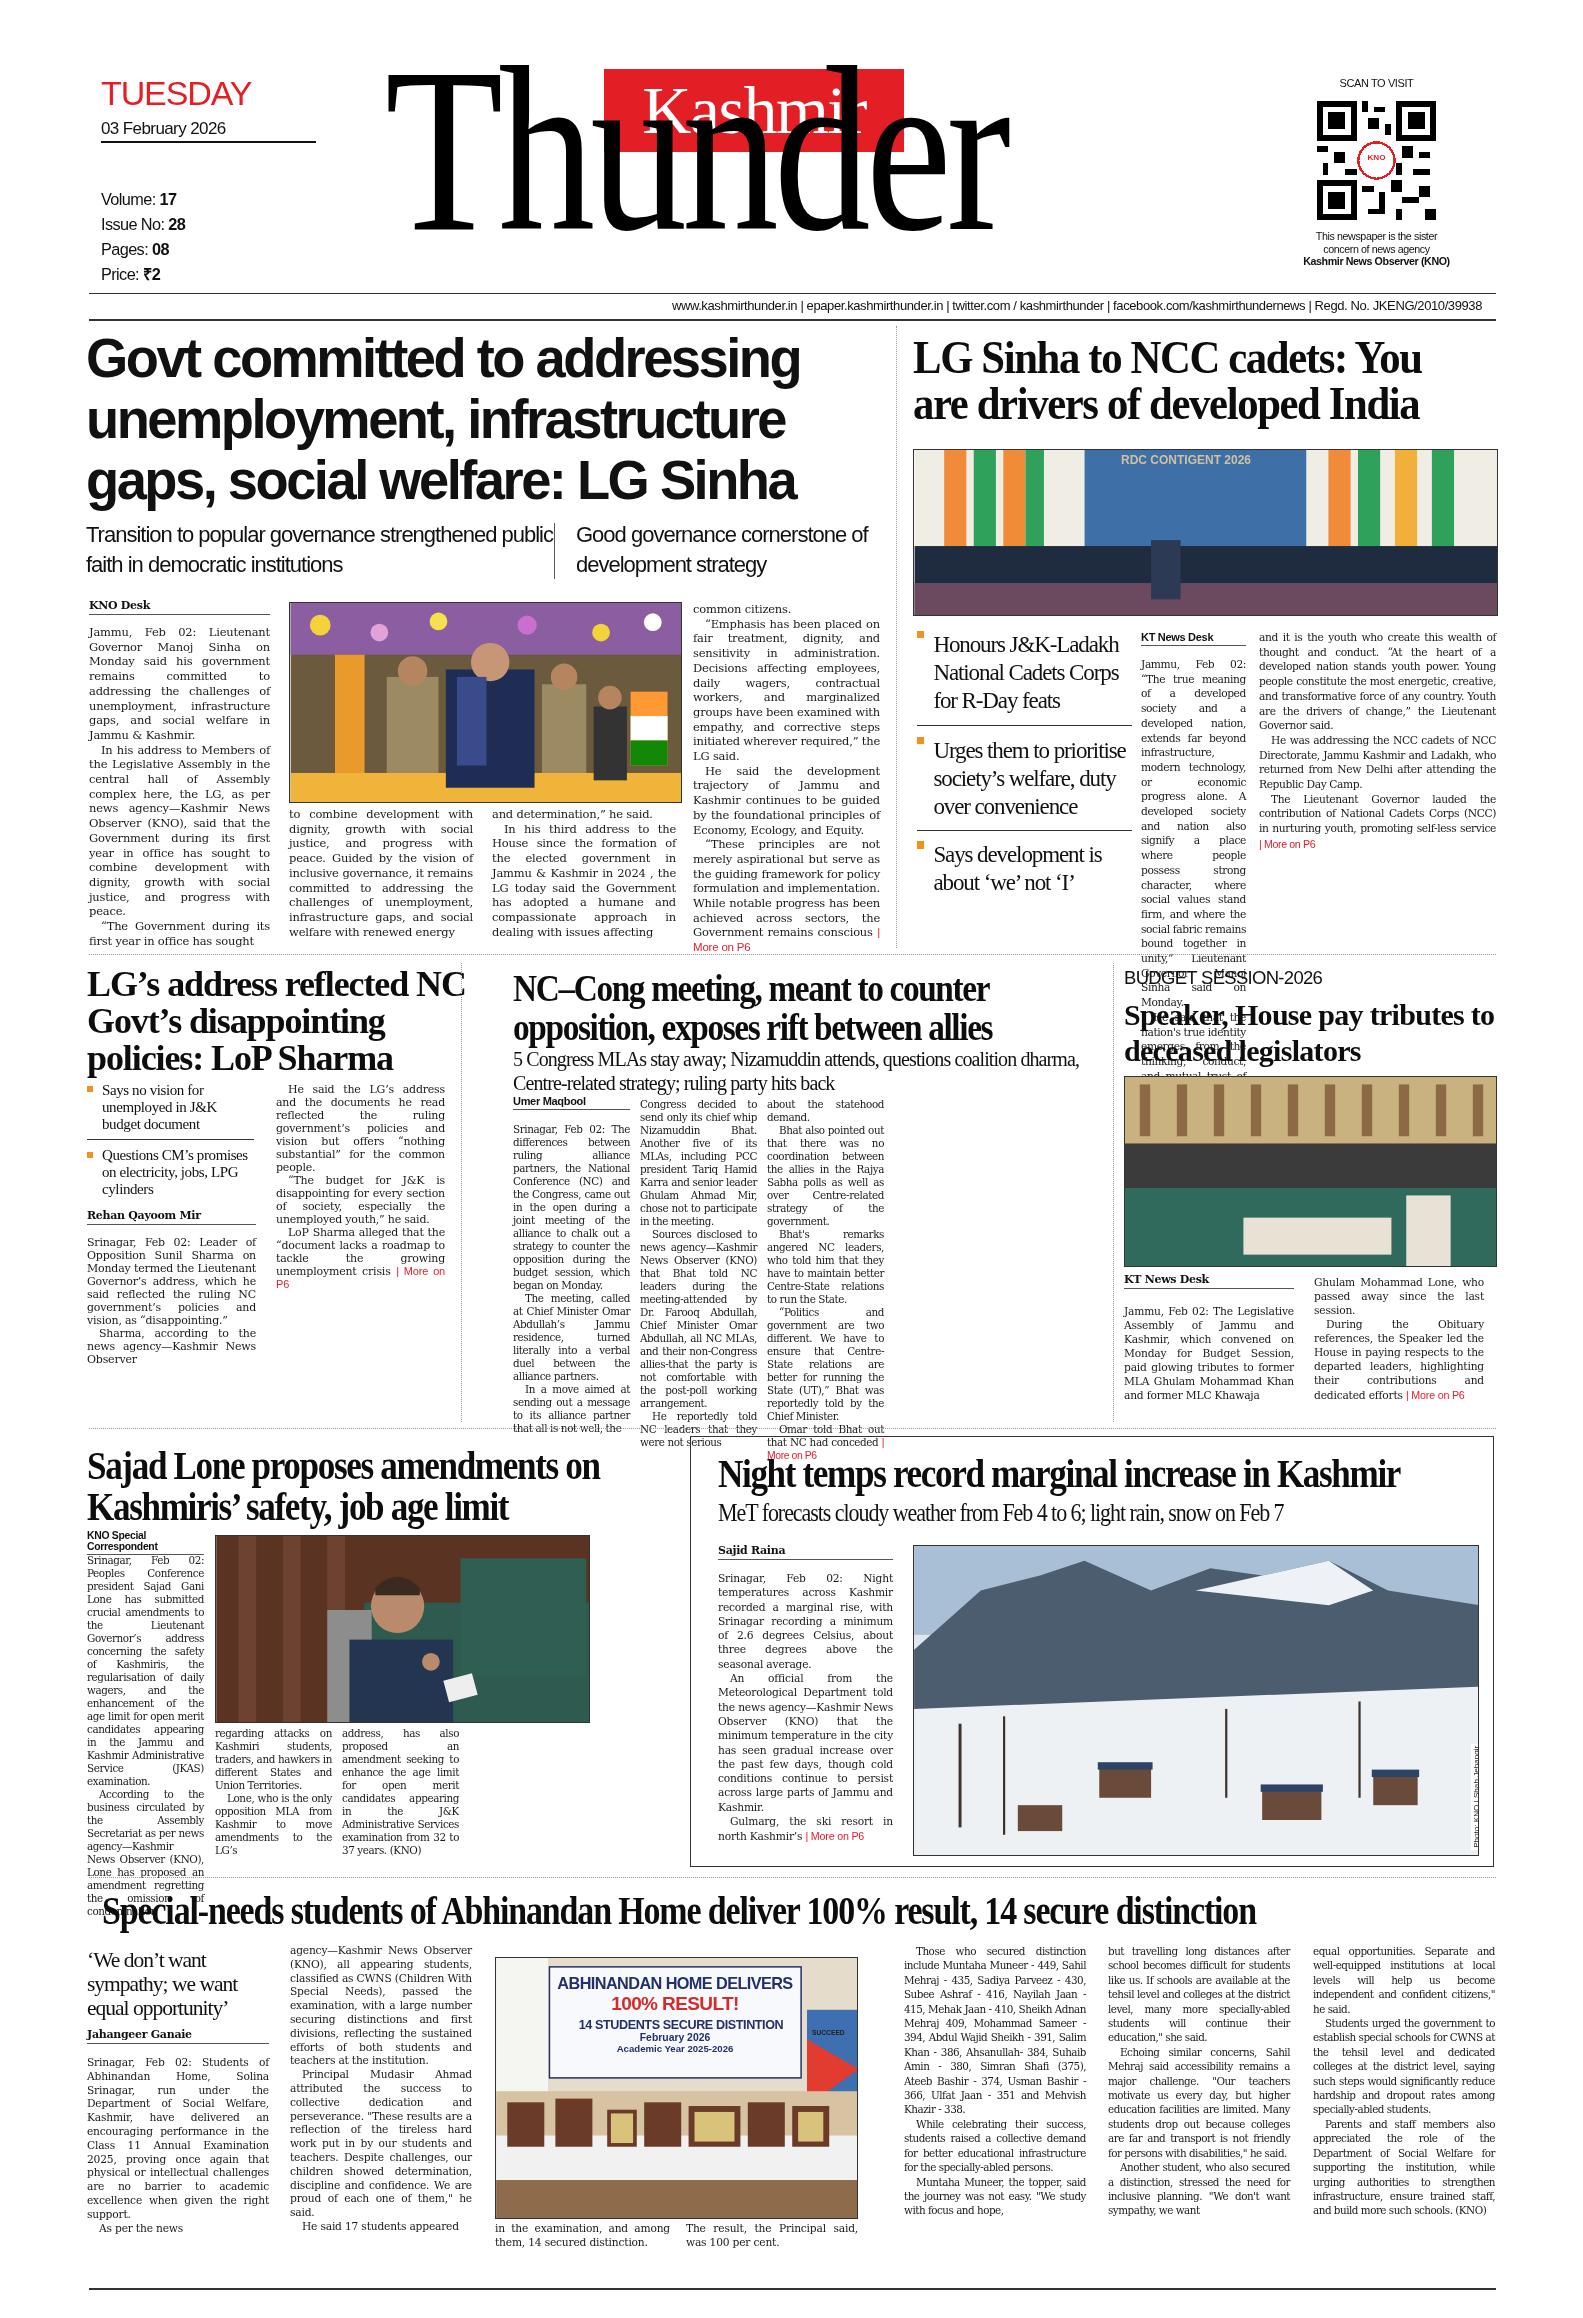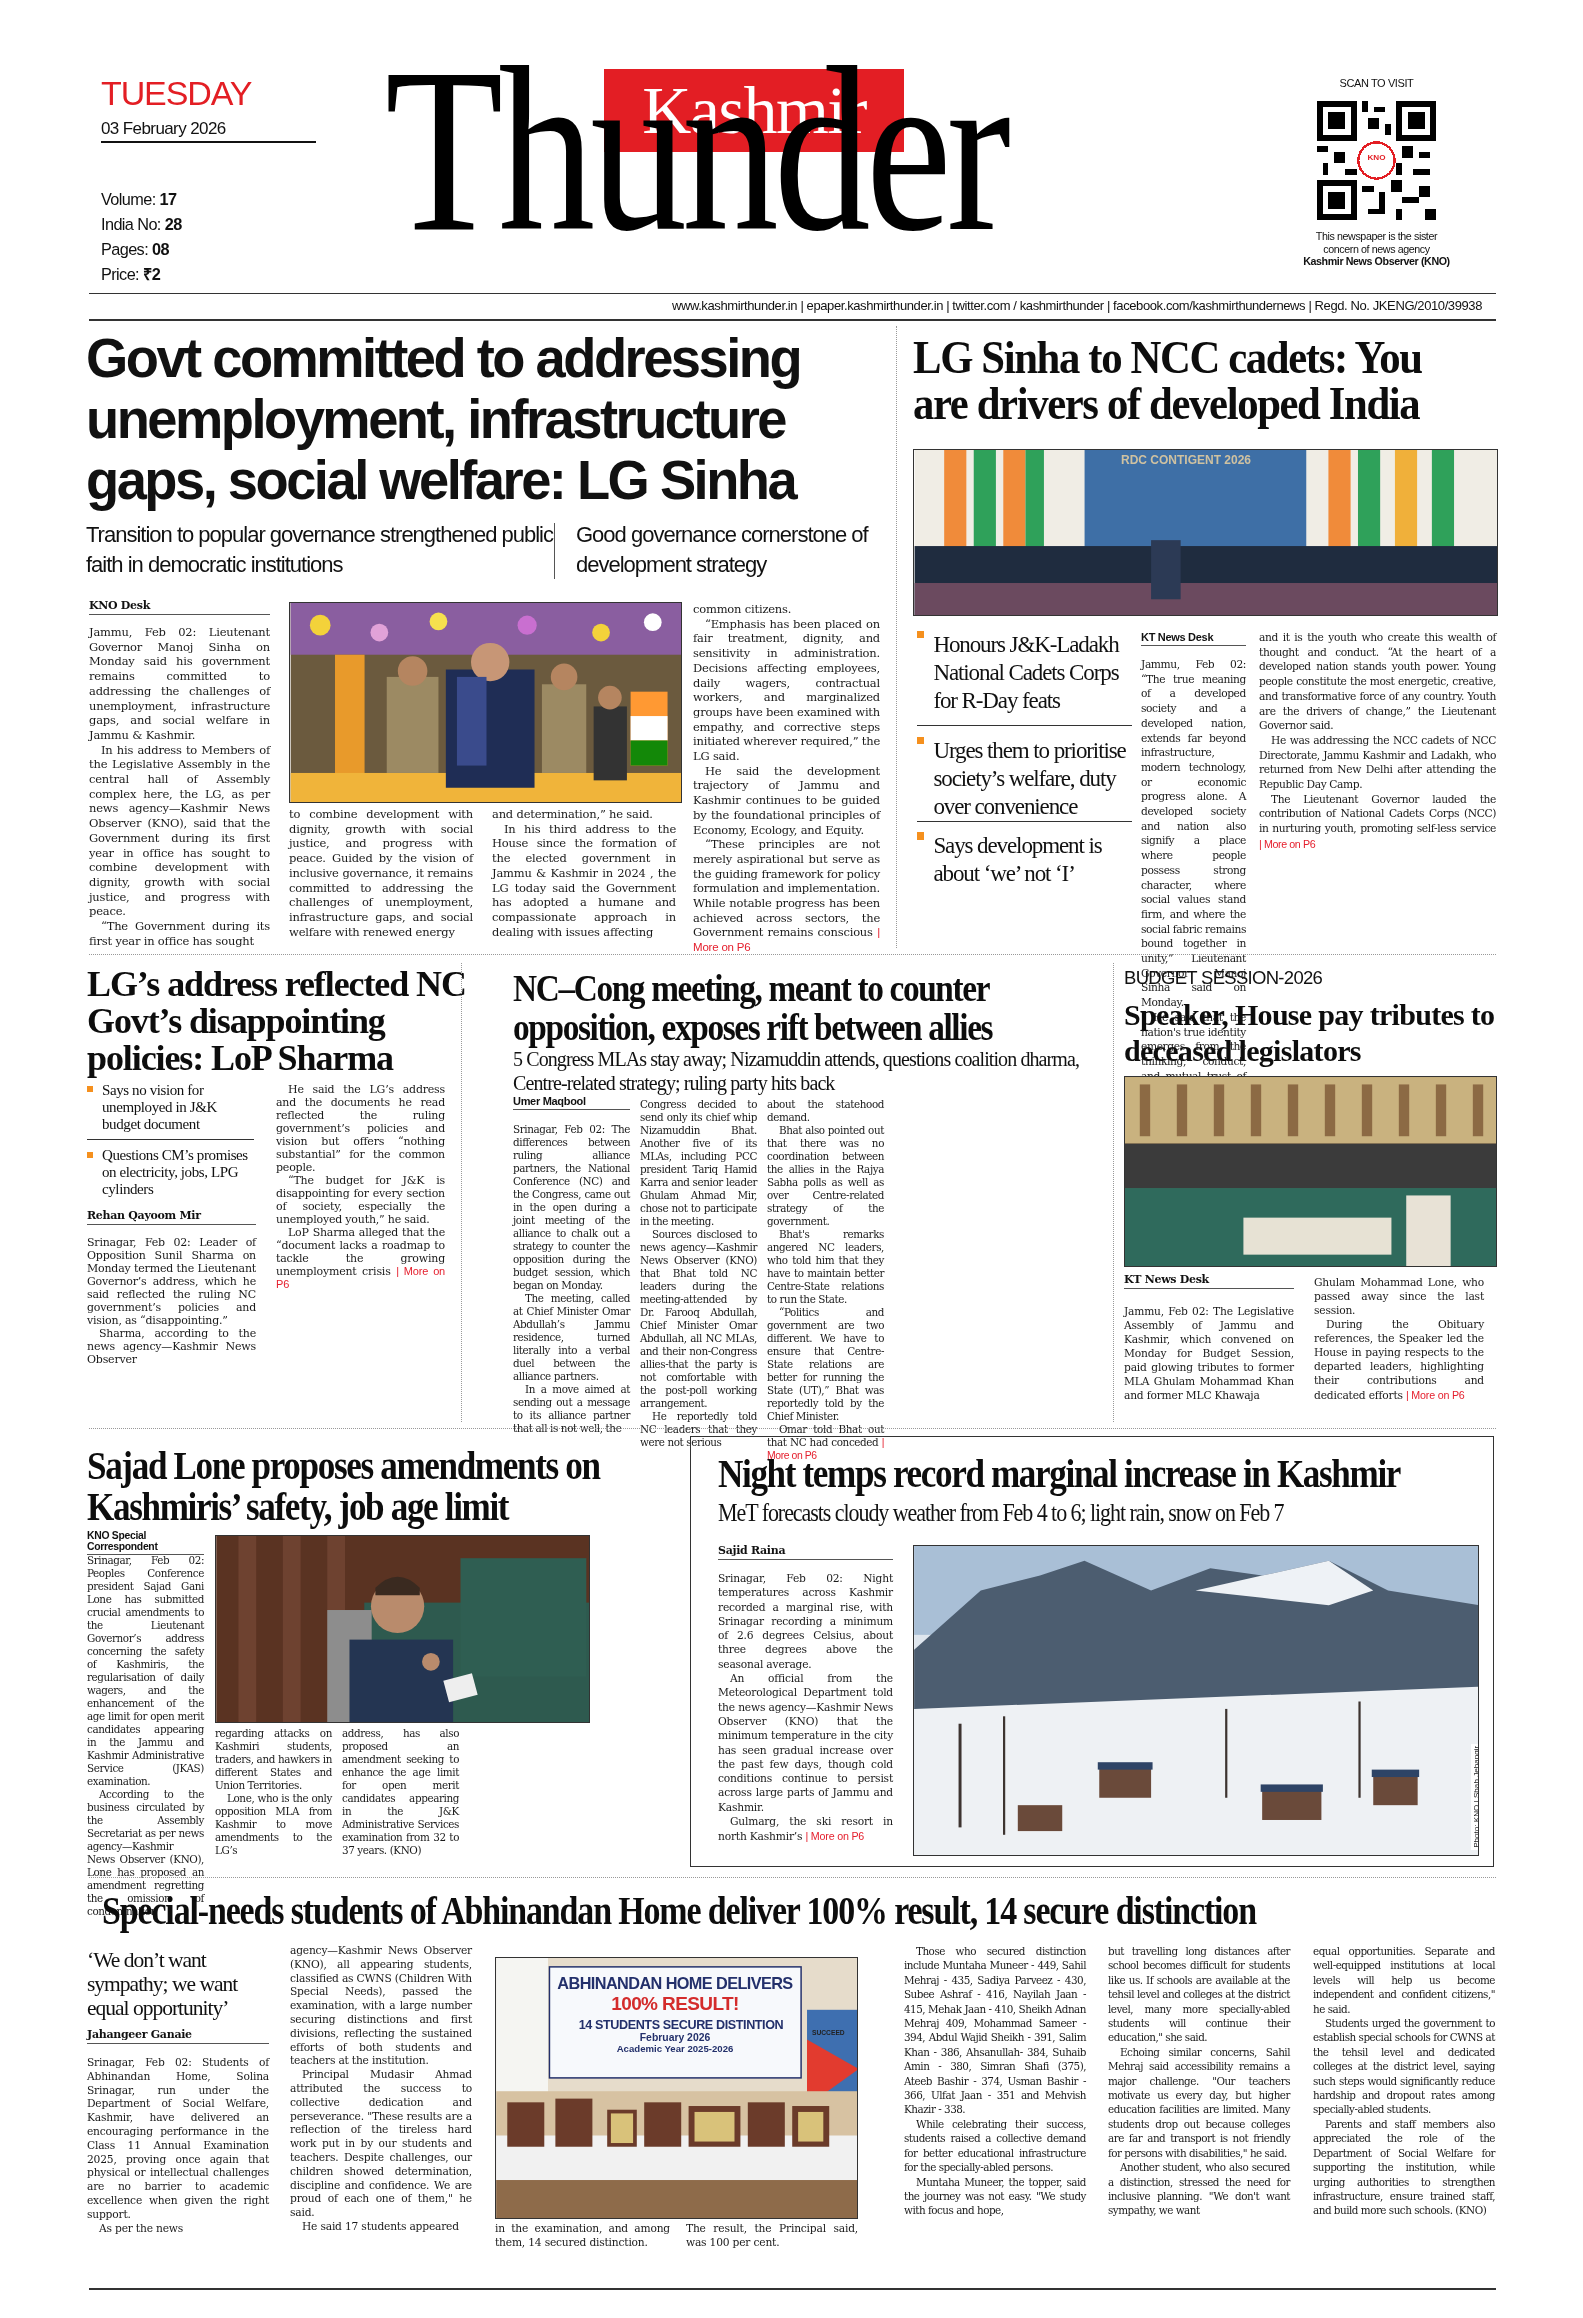--- a/index.html
+++ b/index.html
@@ -32,21 +32,21 @@
 </head>
 <body>
 
 <div>
   <div class="abs sans" style="left:101px;top:74px;font-size:34px;font-weight:normal;color:#e31e24;letter-spacing:-1.1px;">TUESDAY</div>
   <div class="abs sans" style="left:101px;top:119px;font-size:17px;letter-spacing:-0.6px;">03 February 2026</div>
   <div class="abs" style="left:101px;top:141px;width:215px;border-top:2.2px solid #111;"></div>
 
   <div class="abs sans" style="left:101px;top:187px;font-size:16.3px;line-height:25px;letter-spacing:-0.6px;">
     <div><span>Volume:</span> <b>17</b></div>
-    <div><span>India No:</span> <b>28</b></div>
+    <div><span>Issue No:</span> <b>28</b></div>
     <div><span>Pages:</span> <b>08</b></div>
     <div><span>Price:</span> <b>₹2</b></div>
   </div>
 
   <div class="abs" style="left:385px;top:65px;width:800px;height:215px;">
     <div class="abs serif" style="left:219px;top:4.4px;width:300px;height:83px;background:#e31e24;color:#fff;font-size:68px;line-height:83px;text-align:center;letter-spacing:-1.5px;">Kashmir</div>
     <div class="abs serif" style="left:0;top:-41px;font-size:236px;line-height:252px;letter-spacing:-6px;color:#000;transform:scaleX(0.82);transform-origin:left top;">Thunder</div>
   </div>
 
   <div class="abs sans" style="left:1332px;top:77px;width:89px;text-align:center;font-size:11px;letter-spacing:-0.4px;">SCAN TO VISIT</div>
@@ -173,21 +173,21 @@
       <rect x="320" y="122" width="40" height="80" fill="#2c3a55"></rect>
     </svg>
     <div class="abs sans" style="left:207px;top:3px;font-size:12px;font-weight:bold;color:#f3d6a0;opacity:0.8;">RDC CONTIGENT 2026</div>
   </div>
 
   <div class="abs" style="left:917px;top:631px;width:215px;">
     <div class="bullet-item" style="padding-bottom:10.4px;border-bottom:0.7px solid #333;margin-bottom:10.4px;">
       <span class="bullet-sq"></span>
       <span class="serif" style="font-size:23px;line-height:28px;letter-spacing:-1.1px;">Honours J&amp;K-Ladakh National Cadets Corps for R-Day feats</span>
     </div>
-    <div class="bullet-item" style="padding-bottom:0;border-bottom:0.7px solid #333;margin-bottom:10.4px;">
+    <div class="bullet-item" style="padding-bottom:9px;border-bottom:0.7px solid #333;margin-bottom:10.4px;">
       <span class="bullet-sq"></span>
       <span class="serif" style="font-size:23px;line-height:28px;letter-spacing:-1.1px;">Urges them to prioritise society’s welfare, duty over convenience</span>
     </div>
     <div class="bullet-item">
       <span class="bullet-sq"></span>
       <span class="serif" style="font-size:23px;line-height:28px;letter-spacing:-1.1px;">Says development is about ‘we’ not ‘I’</span>
     </div>
   </div>
 
   <div class="abs byline" style="left:1141px;top:631px;width:105px;font-family:'Liberation Sans',sans-serif;">KT News Desk</div>

